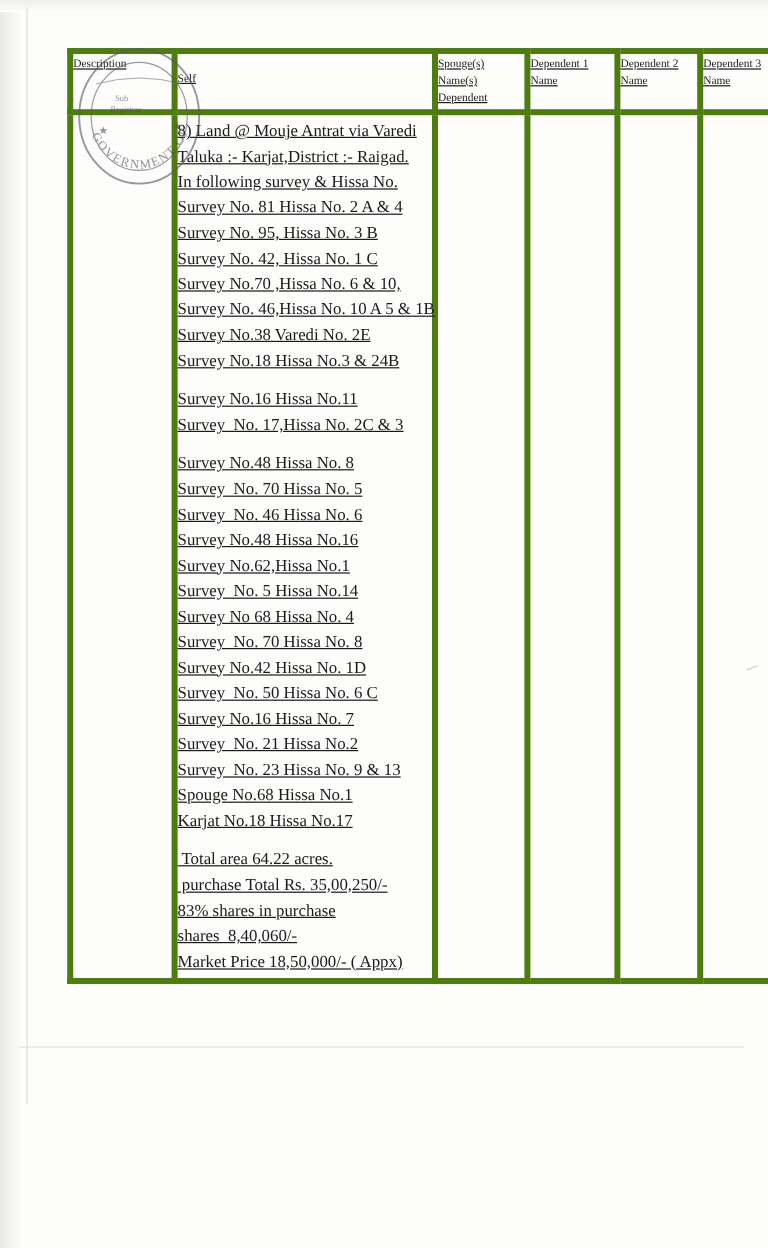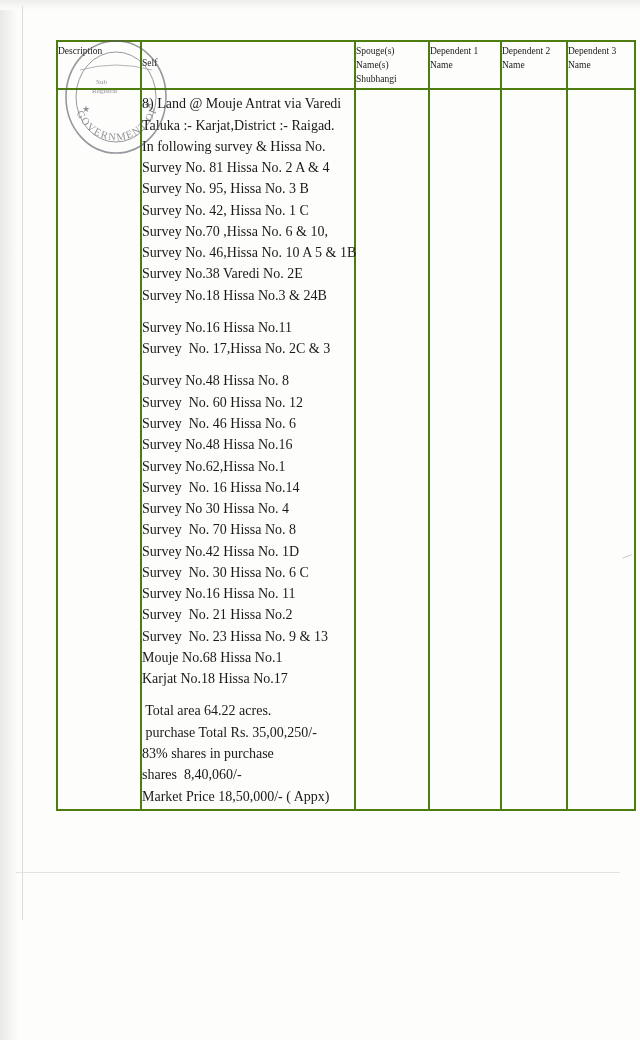--- a/index.html
+++ b/index.html
@@ -62,27 +62,28 @@
   
   table.main {
     position: absolute;
     left: 56px;
     top: 40px;
     width: 542px;
     border-collapse: collapse;
     table-layout: fixed;
   }
   table.main td, table.main th {
-    border: 2px solid #4d7c0f;
+    border: 5px solid #4d7c0f;
     vertical-align: top;
     padding: 3px 4px 2px 0;
     font-size: 9.5px;
     line-height: 1.45;
     font-weight: normal;
     text-align: left;
+    text-decoration: underline;
   }
   th.col-desc { width: 78px; }
   th.col-self { width: 208px; text-align: center; }
   th.col-spouse { width: 68px; }
   th.col-dep1 { width: 66px; }
   th.col-dep2 { width: 60px; }
   th.col-dep3 { width: 62px; }
 
   thead td, thead th {
     height: 40px;
@@ -163,21 +164,21 @@
   <table class="main">
     <thead>
       <tr>
         <th class="col-desc">Description</th>
         <th class="col-self">
           <span class="self-label">Self</span>
         </th>
         <th class="col-spouse">
           <span class="hdr-line">Spouge(s)</span>
           <span class="hdr-line">Name(s)</span>
-          <span class="hdr-line">Shubhangi</span>
+          <span class="hdr-line">Dependent</span>
         </th>
         <th class="col-dep1">
           <span class="hdr-line">Dependent 1</span>
           <span class="hdr-line">Name</span>
         </th>
         <th class="col-dep2">
           <span class="hdr-line">Dependent 2</span>
           <span class="hdr-line">Name</span>
         </th>
         <th class="col-dep3">
@@ -199,33 +200,33 @@
               <span class="ln">Survey No. 42, Hissa No. 1 C</span>
               <span class="ln">Survey No.70 ,Hissa No. 6 &amp; 10,</span>
               <span class="ln">Survey No. 46,Hissa No. 10 A 5 &amp; 1B</span>
               <span class="ln">Survey No.38 Varedi No. 2E</span>
               <span class="ln">Survey No.18 Hissa No.3 &amp; 24B</span>
               <span class="gap"></span>
               <span class="ln">Survey No.16 Hissa No.11</span>
               <span class="ln">Survey  No. 17,Hissa No. 2C &amp; 3</span>
               <span class="gap"></span>
               <span class="ln">Survey No.48 Hissa No. 8</span>
-              <span class="ln">Survey  No. 60 Hissa No. 12</span>
+              <span class="ln">Survey  No. 70 Hissa No. 5</span>
               <span class="ln">Survey  No. 46 Hissa No. 6</span>
               <span class="ln">Survey No.48 Hissa No.16</span>
               <span class="ln">Survey No.62,Hissa No.1</span>
-              <span class="ln">Survey  No. 16 Hissa No.14</span>
-              <span class="ln">Survey No 30 Hissa No. 4</span>
+              <span class="ln">Survey  No. 5 Hissa No.14</span>
+              <span class="ln">Survey No 68 Hissa No. 4</span>
               <span class="ln">Survey  No. 70 Hissa No. 8</span>
               <span class="ln">Survey No.42 Hissa No. 1D</span>
-              <span class="ln">Survey  No. 30 Hissa No. 6 C</span>
-              <span class="ln">Survey No.16 Hissa No. 11</span>
+              <span class="ln">Survey  No. 50 Hissa No. 6 C</span>
+              <span class="ln">Survey No.16 Hissa No. 7</span>
               <span class="ln">Survey  No. 21 Hissa No.2</span>
               <span class="ln">Survey  No. 23 Hissa No. 9 &amp; 13</span>
-              <span class="ln">Mouje No.68 Hissa No.1</span>
+              <span class="ln">Spouge No.68 Hissa No.1</span>
               <span class="ln">Karjat No.18 Hissa No.17</span>
               <span class="gap"></span>
               <span class="ln"> Total area 64.22 acres.</span>
               <span class="ln"> purchase Total Rs. 35,00,250/-</span>
               <span class="ln">83% shares in purchase</span>
               <span class="ln">shares  8,40,060/-</span>
               <span class="ln">Market Price 18,50,000/- ( Appx)</span>
             </div>
         </td>
         <td class="body-cell"></td>

